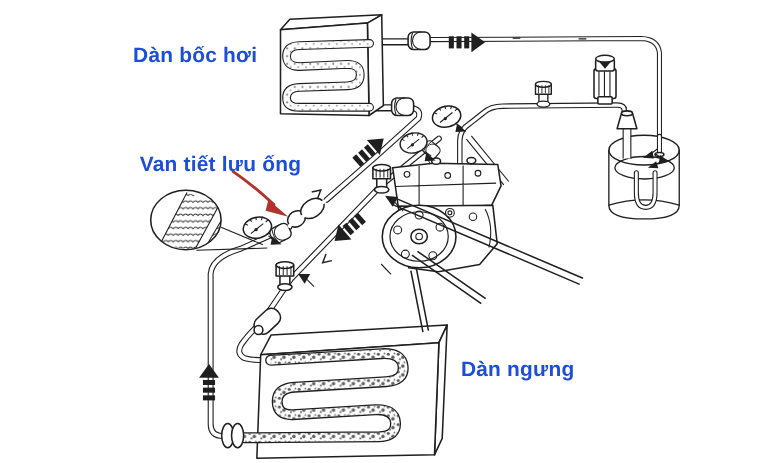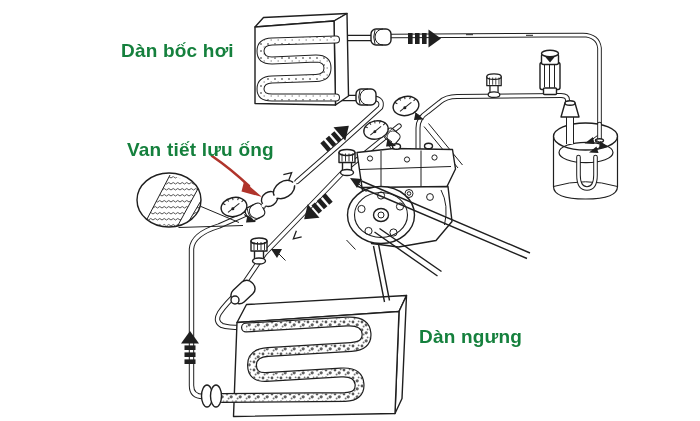--- a/index.html
+++ b/index.html
@@ -1,19 +1,19 @@
 <!DOCTYPE html>
 <html style="--ink: #1f1f1f; --red: #b0342b; --bg: #ffffff;"><head>
 <meta charset="utf-8">
 <style>
   :root{ --ink:#1f1f1f; --red:#b0342b; --bg:#ffffff; }
   html,body{margin:0;padding:0;background:#e8e8e8;}
   .stage{position:relative;width:700px;height:421px;background:var(--bg);overflow:hidden;
          font-family:"Liberation Sans","DejaVu Sans",sans-serif;}
-  .lbl{position:absolute;font-weight:700;font-size:19px;color:#15803d;letter-spacing:.2px;white-space:nowrap;}
+  .lbl{position:absolute;font-weight:700;font-size:19px;color:#1d4ed8;letter-spacing:.2px;white-space:nowrap;}
   svg{position:absolute;left:0;top:0;}
   .po{stroke:var(--ink);fill:none;stroke-linecap:round;stroke-linejoin:round;}
   .pi{stroke:#fff;fill:none;stroke-linecap:round;stroke-linejoin:round;}
   .shape{fill:#fff;stroke:var(--ink);stroke-width:1.4;stroke-linejoin:round;}
   .tl{stroke:var(--ink);stroke-width:1.2;fill:none;stroke-linecap:round;}
   .thin{stroke:var(--ink);stroke-width:1;fill:none;}
   .solid{fill:var(--ink);stroke:none;}
   .nf{fill:none;}
   .redline{stroke:var(--red);stroke-width:2.6;fill:none;stroke-linecap:round;}
   .redfill{fill:var(--red);stroke:none;}

